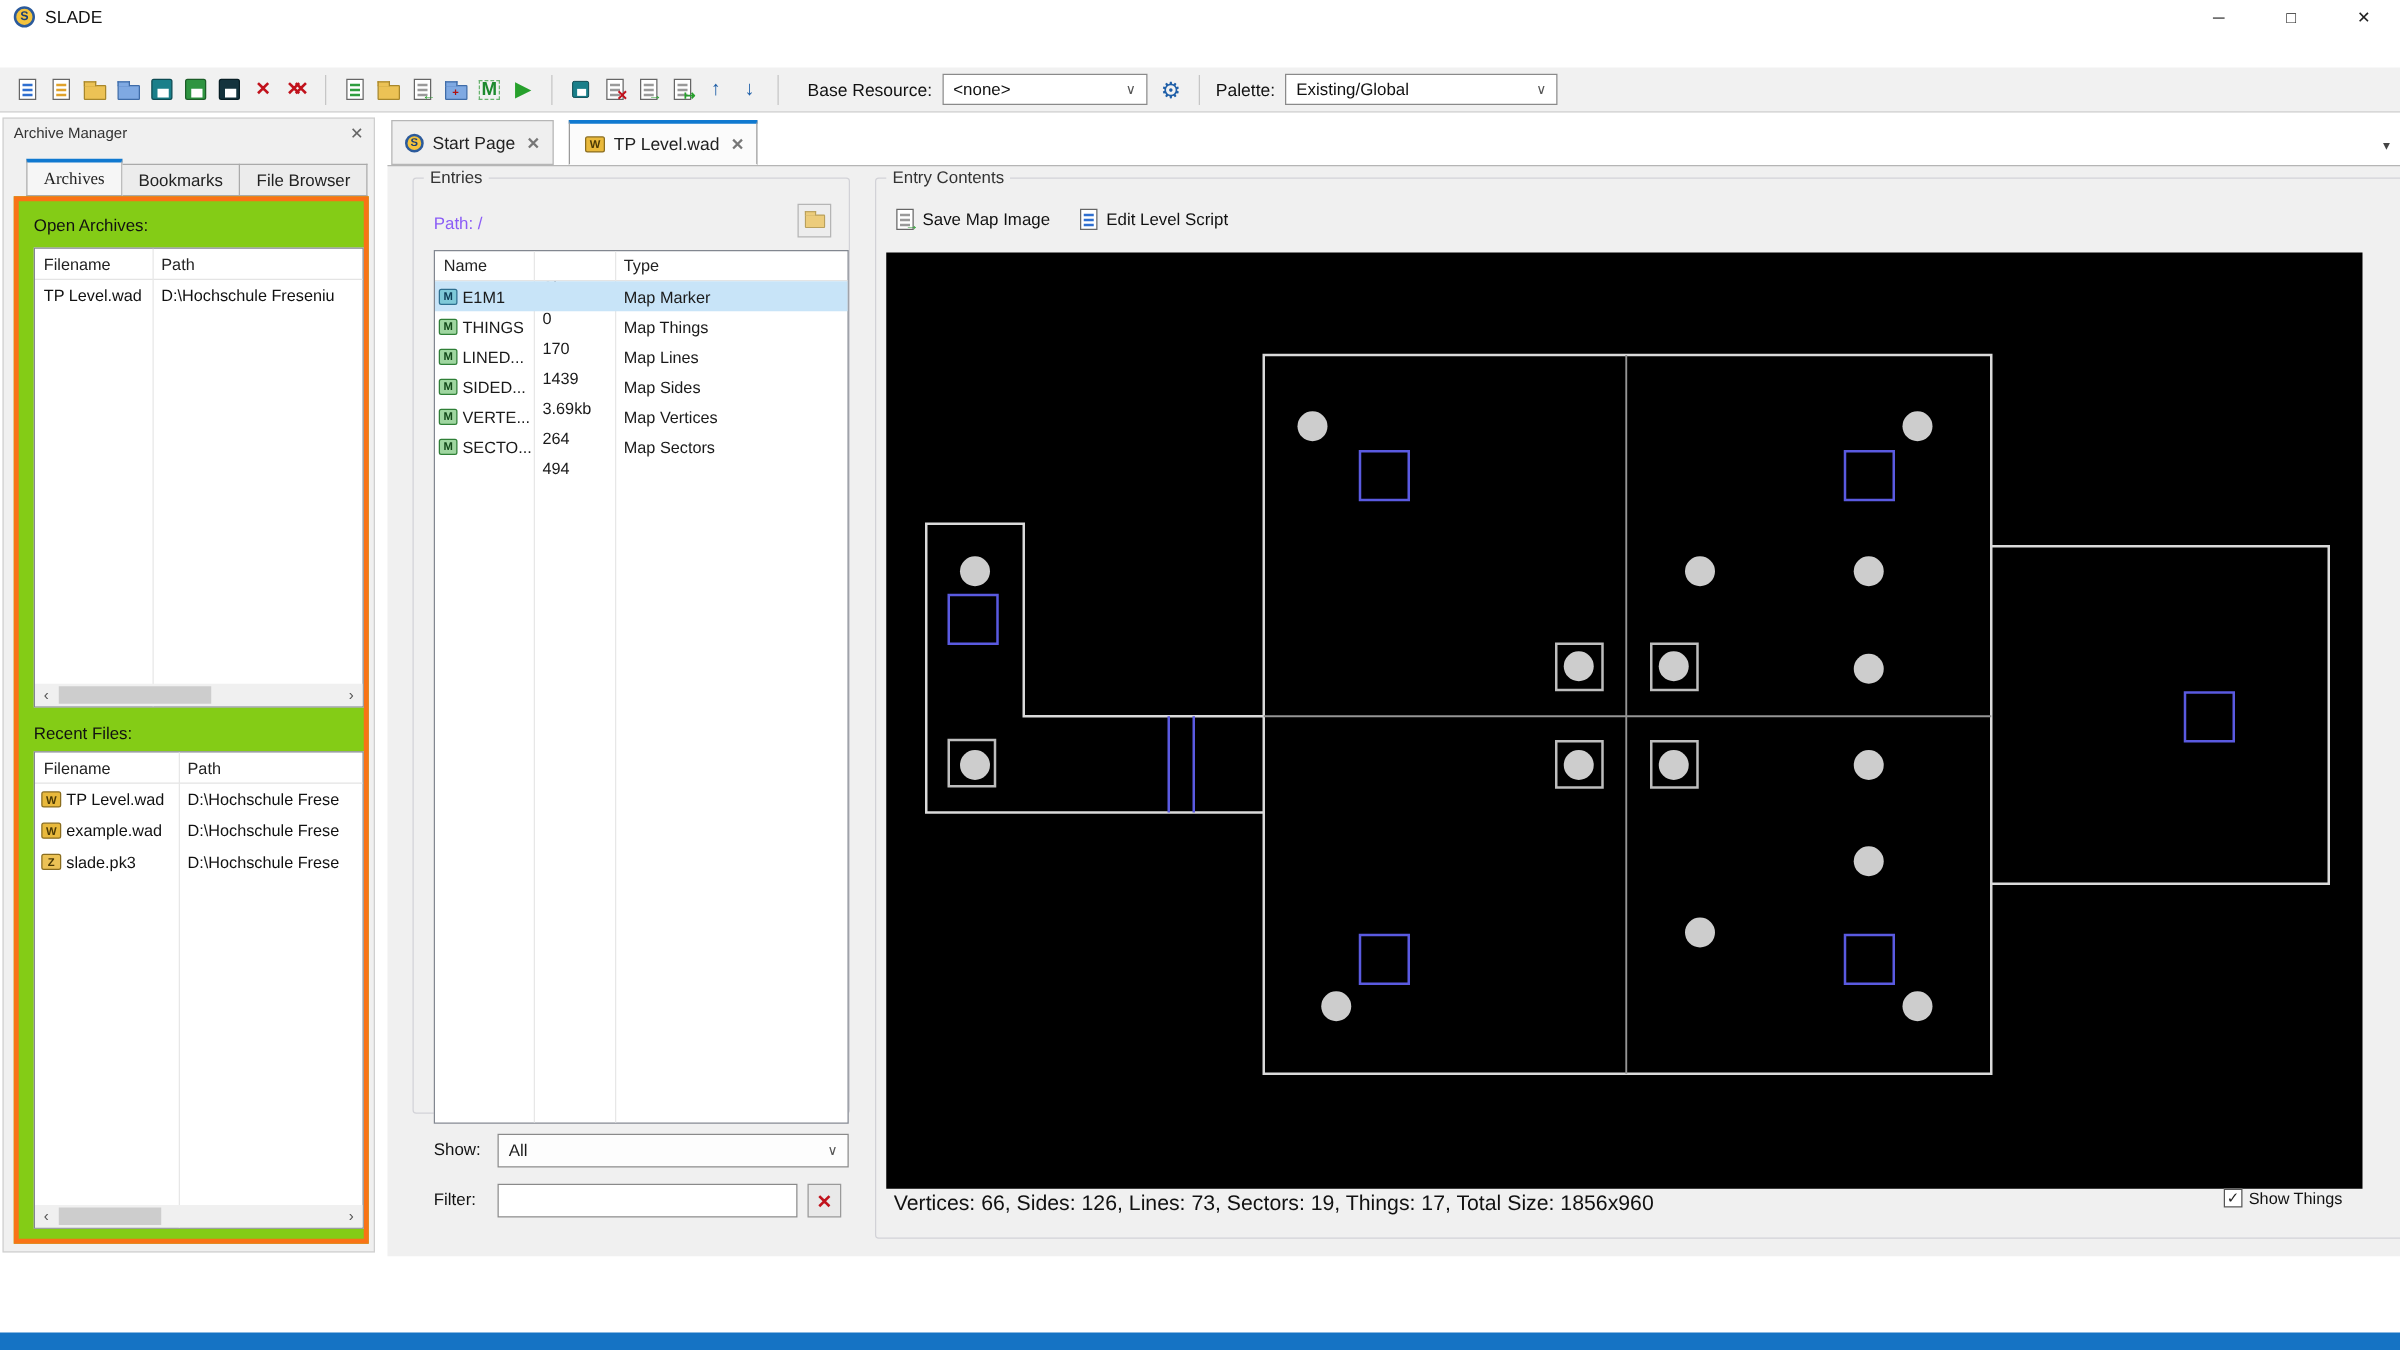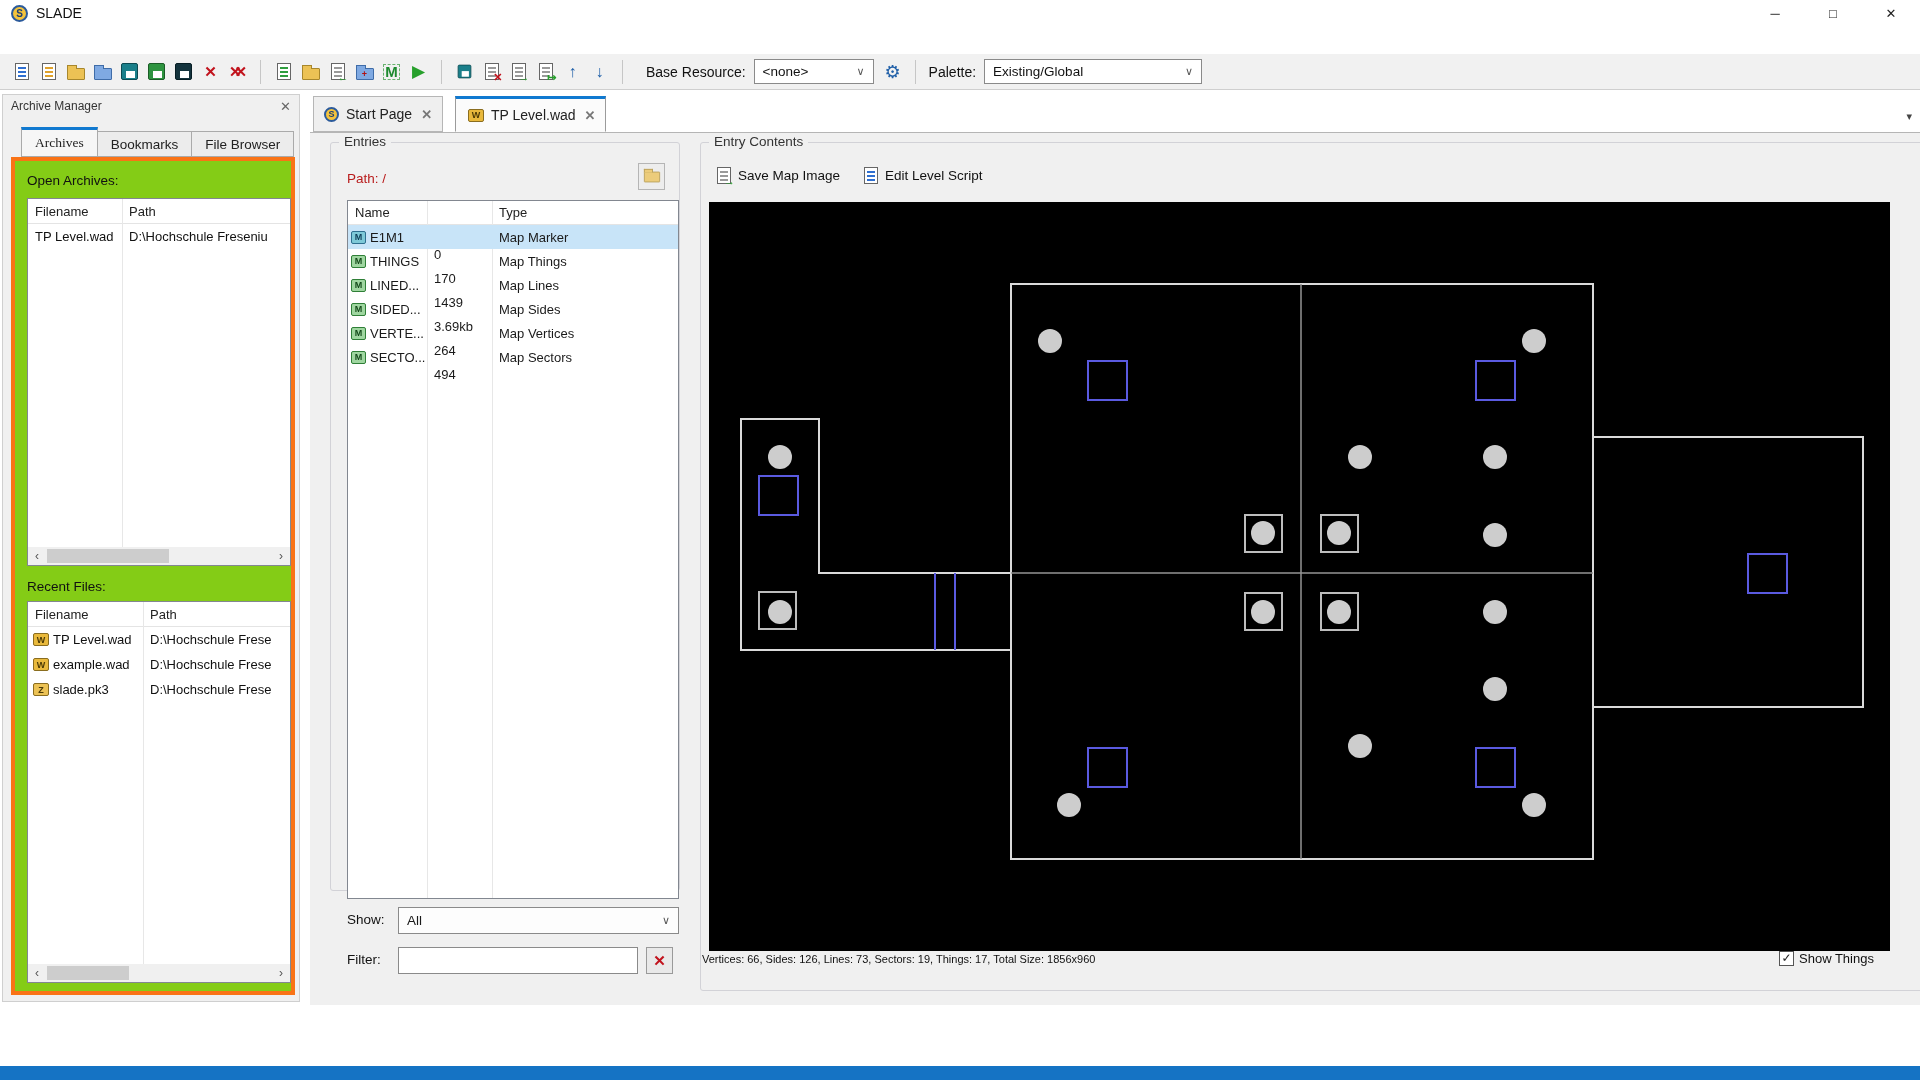--- a/index.html
+++ b/index.html
@@ -83,21 +83,21 @@
   .doc-tab .ticon{margin-right:7px;}
   .doc-tab .tclose{margin-left:9px;color:#777;font-size:13px;font-weight:bold;}
   .tab-overflow{position:absolute;right:6px;top:16px;font-size:11px;color:#444;}
   .page{position:absolute;left:310px;top:132px;width:1610px;height:873px;background:#f0f0f0;border-top:1px solid #b5b5b5;}
 
   
   .groupbox{position:absolute;border:1px solid #d2d2d7;border-radius:3px;}
   .gb-label{position:absolute;top:-9px;left:8px;background:#f0f0f0;padding:0 5px;font-size:13.5px;color:#333;}
 
   
-  .path-label{position:absolute;left:16px;top:28px;font-size:13.5px;color:#b91c1c;}
+  .path-label{position:absolute;left:16px;top:28px;font-size:13.5px;color:#8b5cf6;}
   .dirup-btn{position:absolute;right:14px;top:20px;width:27px;height:27px;background:#ededed;border:1px solid #b5b5b5;
     display:flex;align-items:center;justify-content:center;}
   .dirup-btn .folder{opacity:.75;margin-top:0;transform:scale(.9);}
   .entries-list{left:16px;top:57px;width:332px;height:699px;}
   .ecol-name{padding-left:7px;width:79px;flex:0 0 auto;}
   .ecol-size{width:65px;flex:0 0 auto;padding-left:7px;margin-top:34px;}
   .ecol-type{flex:1;padding-left:7px;}
   .e-row{display:flex;align-items:center;height:24px;font-size:13px;position:relative;z-index:1;}
   .e-row.selected{background:#c8e4f8;}
   .mi{width:15px;height:13px;border-radius:2px;margin:0 4px 0 3px;display:flex;align-items:center;justify-content:center;
@@ -109,21 +109,21 @@
   .combo{position:absolute;height:27px;background:#fdfdfd;border:1px solid #8a8a8a;display:flex;align-items:center;
     justify-content:space-between;font-size:13.5px;padding:0 8px;}
   .textinput{position:absolute;height:27px;background:#fff;border:1px solid #8a8a8a;}
   .xbtn{position:absolute;width:27px;height:27px;background:#e9e9e9;border:1px solid #9a9a9a;display:flex;
     align-items:center;justify-content:center;color:#c1121c;font-weight:bold;font-size:15px;}
 
   
   .ec-toolbtn{position:absolute;top:20px;height:24px;display:flex;align-items:center;font-size:13.5px;color:#111;}
   .ec-toolbtn .bicon{margin-right:7px;}
   .map-canvas{position:absolute;left:8px;top:59px;width:1181px;height:749px;background:#000;}
-  .map-status{position:absolute;left:1px;top:810px;font-size:11px;color:#111;}
+  .map-status{position:absolute;left:14px;top:810px;font-size:17px;color:#111;}
   .showthings{position:absolute;left:1078px;top:808px;display:flex;align-items:center;font-size:13px;color:#111;}
   .checkbox{width:15px;height:15px;background:#fff;border:1px solid #555;margin-right:5px;display:flex;
     align-items:center;justify-content:center;font-size:12px;color:#222;line-height:13px;}
 
   
   .statusbar{position:absolute;left:0;top:1005px;width:1920px;height:26px;background:#f1f1f1;border-top:1px solid #d7d7d7;}
   .statusbar span{position:absolute;left:643px;top:5px;font-size:13px;color:#111;}
   .taskbar-strip{position:absolute;left:0;top:1066px;width:1920px;height:14px;background:#1573c4;}
 </style>
 </head>
@@ -237,21 +237,21 @@
         </span>
       </div>
     <div class="tbtn">
         <span class="bluearrow">↑</span>
       </div>
     <div class="tbtn">
         <span class="bluearrow">↓</span>
       </div>
     <div class="tb-sep"></div>
     <span class="tb-label">Base Resource:</span>
-    <div class="tb-combo" style="width:120px;">
+    <div class="tb-combo" style="width:164px;">
       <span>&lt;none&gt;</span>
       <span class="chev">∨</span>
     </div>
     <div class="gear-btn">⚙</div>
     <div class="tb-sep"></div>
     <span class="tb-label" style="margin-left:4px;">Palette:</span>
     <div class="tb-combo" style="width:218px;gap:25px;">
       <span>Existing/Global</span>
       <span class="chev">∨</span>
     </div>

